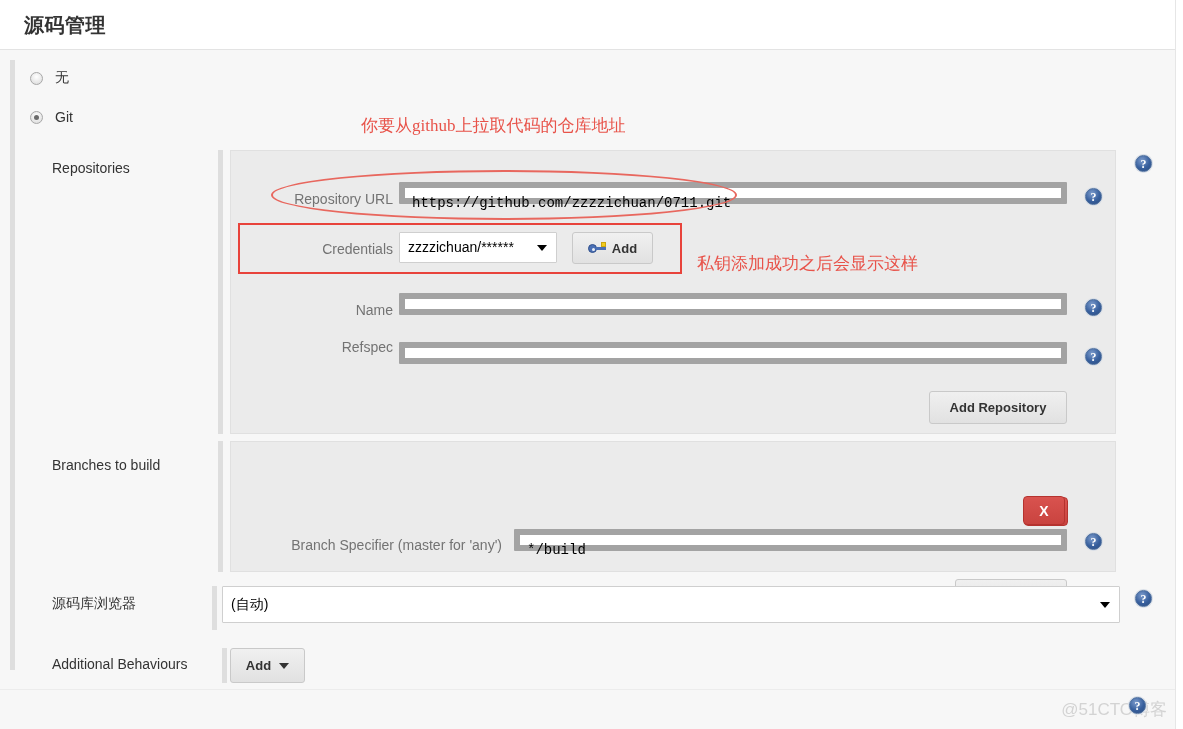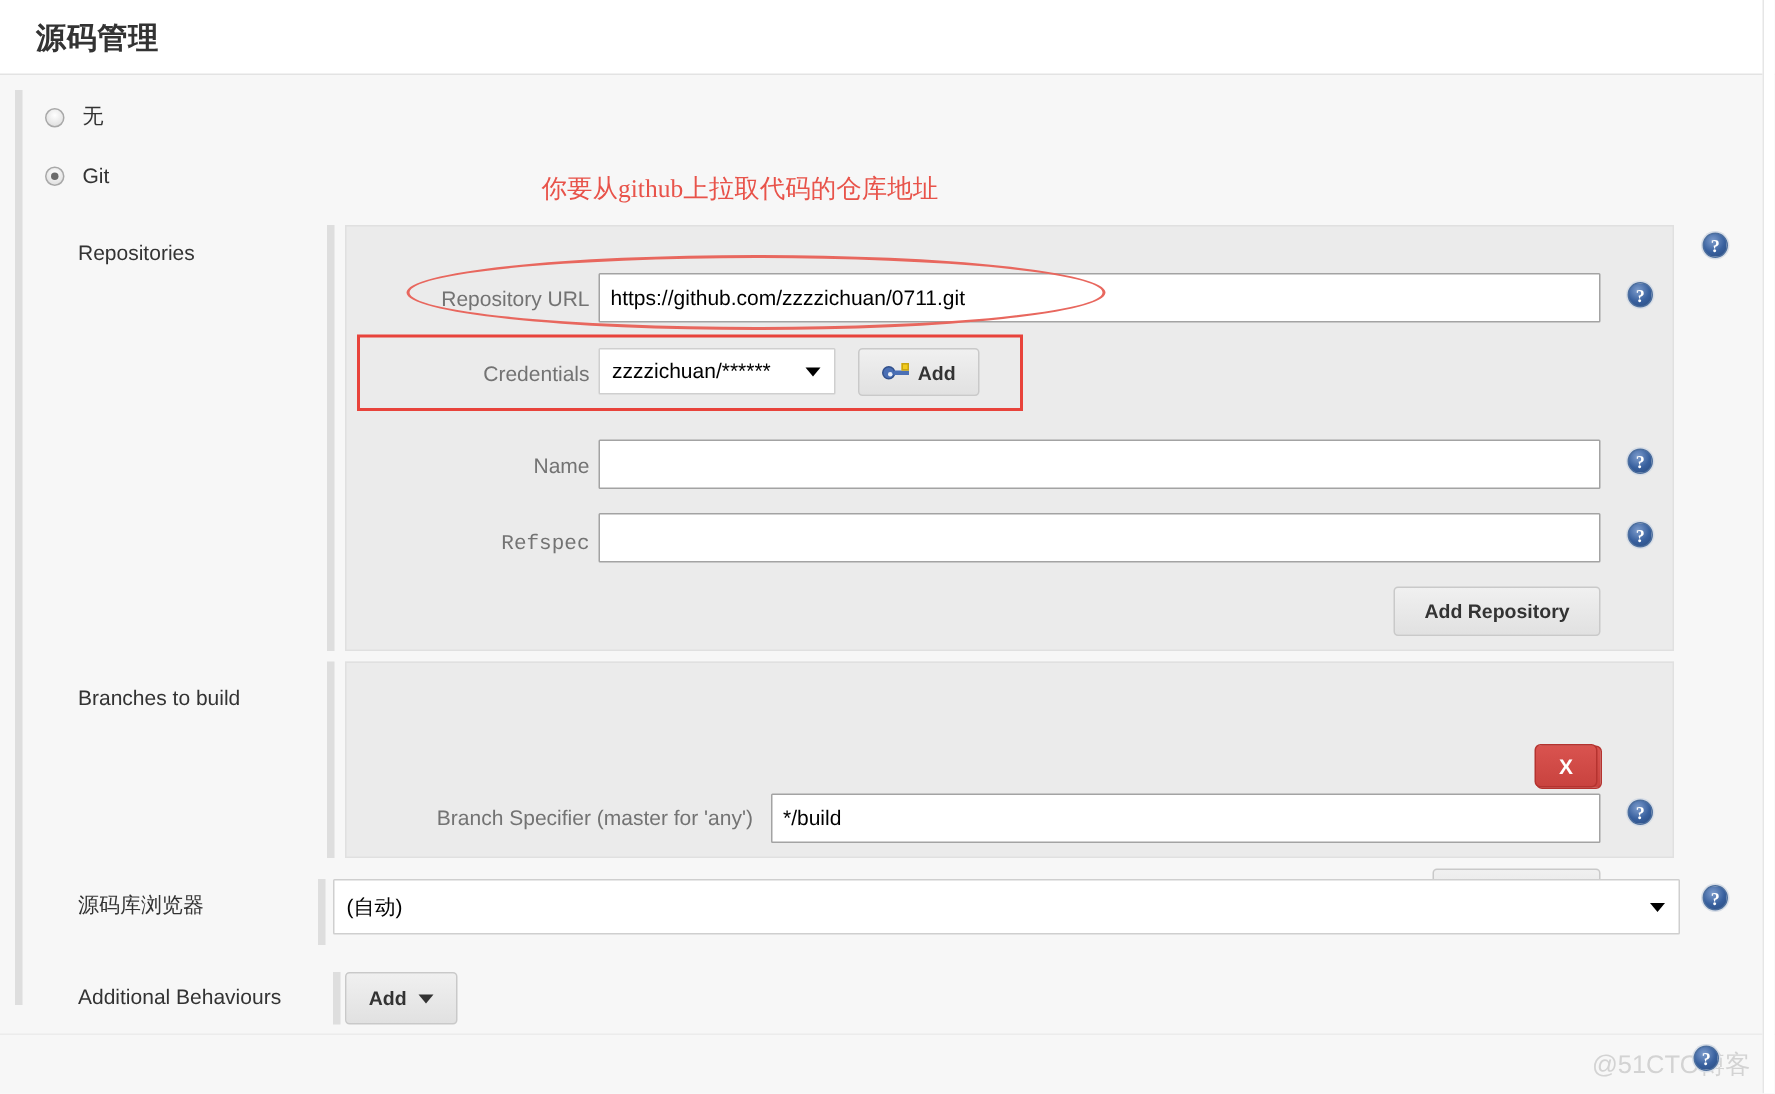--- a/index.html
+++ b/index.html
@@ -87,26 +87,26 @@
   .inner-label {
     position: absolute;
     font-size: 14px; color: #737373;
     white-space: nowrap;
     text-align: right;
   }
 
   .txt {
     position: absolute;
     background: #ffffff;
-    border: 1px solid #a3a3a3;
-    height: 33px;
+    border: 6px solid #a3a3a3;
+    height: 22px;
     font-size: 14px; color: #000000;
     padding: 0 7px;
     line-height: 31px;
-    font-family: Liberation Sans, sans-serif;
+    font-family: Liberation Mono, monospace;
     border-radius: 1px;
   }
 
   .sel {
     position: absolute;
     background: #ffffff;
     border: 1px solid #cfcfcf;
     height: 31px;
     font-size: 14px; color: #000000;
     line-height: 29px;
@@ -269,21 +269,21 @@
           <span class="kring"></span>
             <span class="kshaft"></span>
             <span class="ktooth"></span>
         </span>
         <span>Add</span>
       </div>
 
       <div class="inner-label" style="left:16px; top:151px; width:146px;">Name</div>
       <div class="txt" style="left:168px; top:142px; width:668px;"></div>
 
-      <div class="inner-label" style="left:16px; top:204px; width:146px;font-family:Liberation Mono, monospace;">Refspec</div>
+      <div class="inner-label" style="left:16px; top:188px; width:146px;">Refspec</div>
       <div class="txt" style="left:168px; top:191px; width:668px;"></div>
 
       <div class="btn" style="left:698px; top:240px; width:138px; height:33px;">Add Repository</div>
     </div>
 
     <div class="help" style="left:1135px; top:105px;">?</div>
     <div class="help" style="left:1085px; top:138px;">?</div>
     <div class="help" style="left:1085px; top:249px;">?</div>
     <div class="help" style="left:1085px; top:298px;">?</div>
 
@@ -330,19 +330,20 @@
       <div class="radio-label">Subversion</div>
     </div>
 
     <div class="footer-strip"></div>
     <div class="watermark">@51CTO博客</div>
     <div class="help" style="left:1129px; top:647px;">?</div>
   </div>
 
   <div class="annot" style="left:361px; top:114px;">你要从github上拉取代码的仓库地址</div>
 
+  <div class="annot" style="left:697px; top:252px;">私钥添加成功之后会显示这样</div>
 
   <div class="ellipse" style="left:271px; top:170px; width:466px; height:50px;"></div>
 
   <div class="rect-outline" style="left:238px; top:223px; width:444px; height:51px;"></div>
 
   <div class="right-edge"></div>
 </div>
 
 </body></html>

